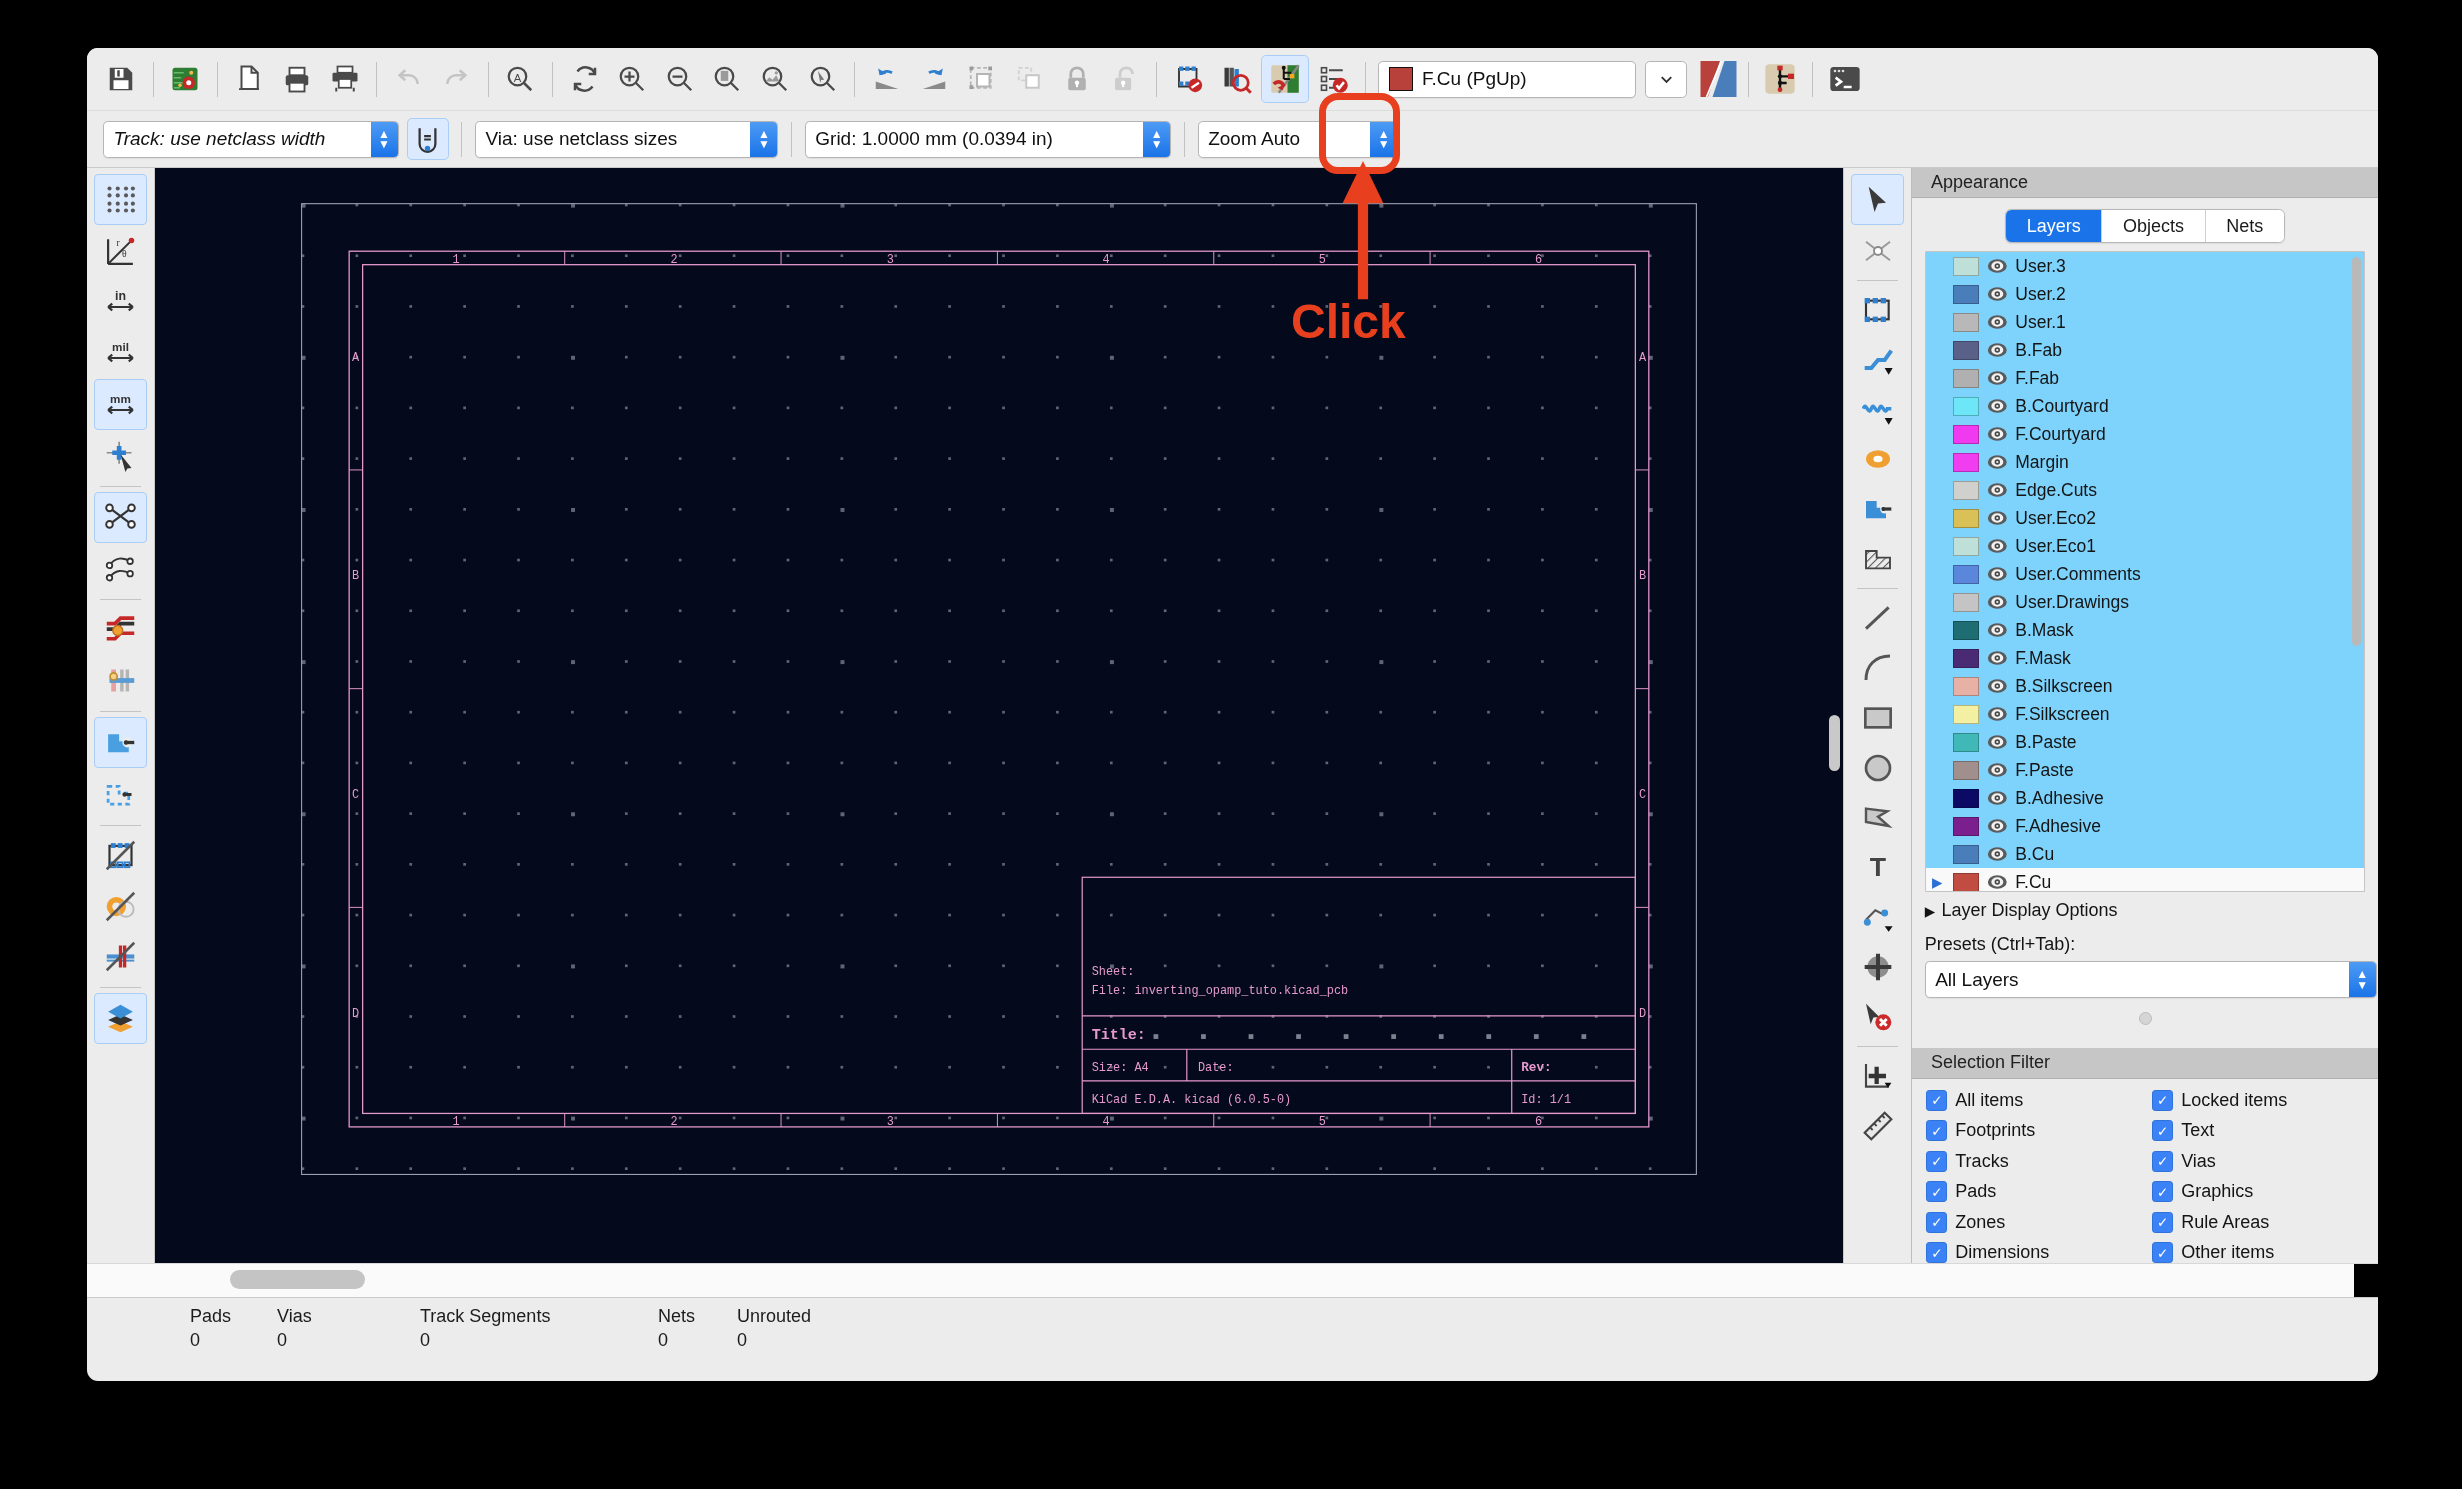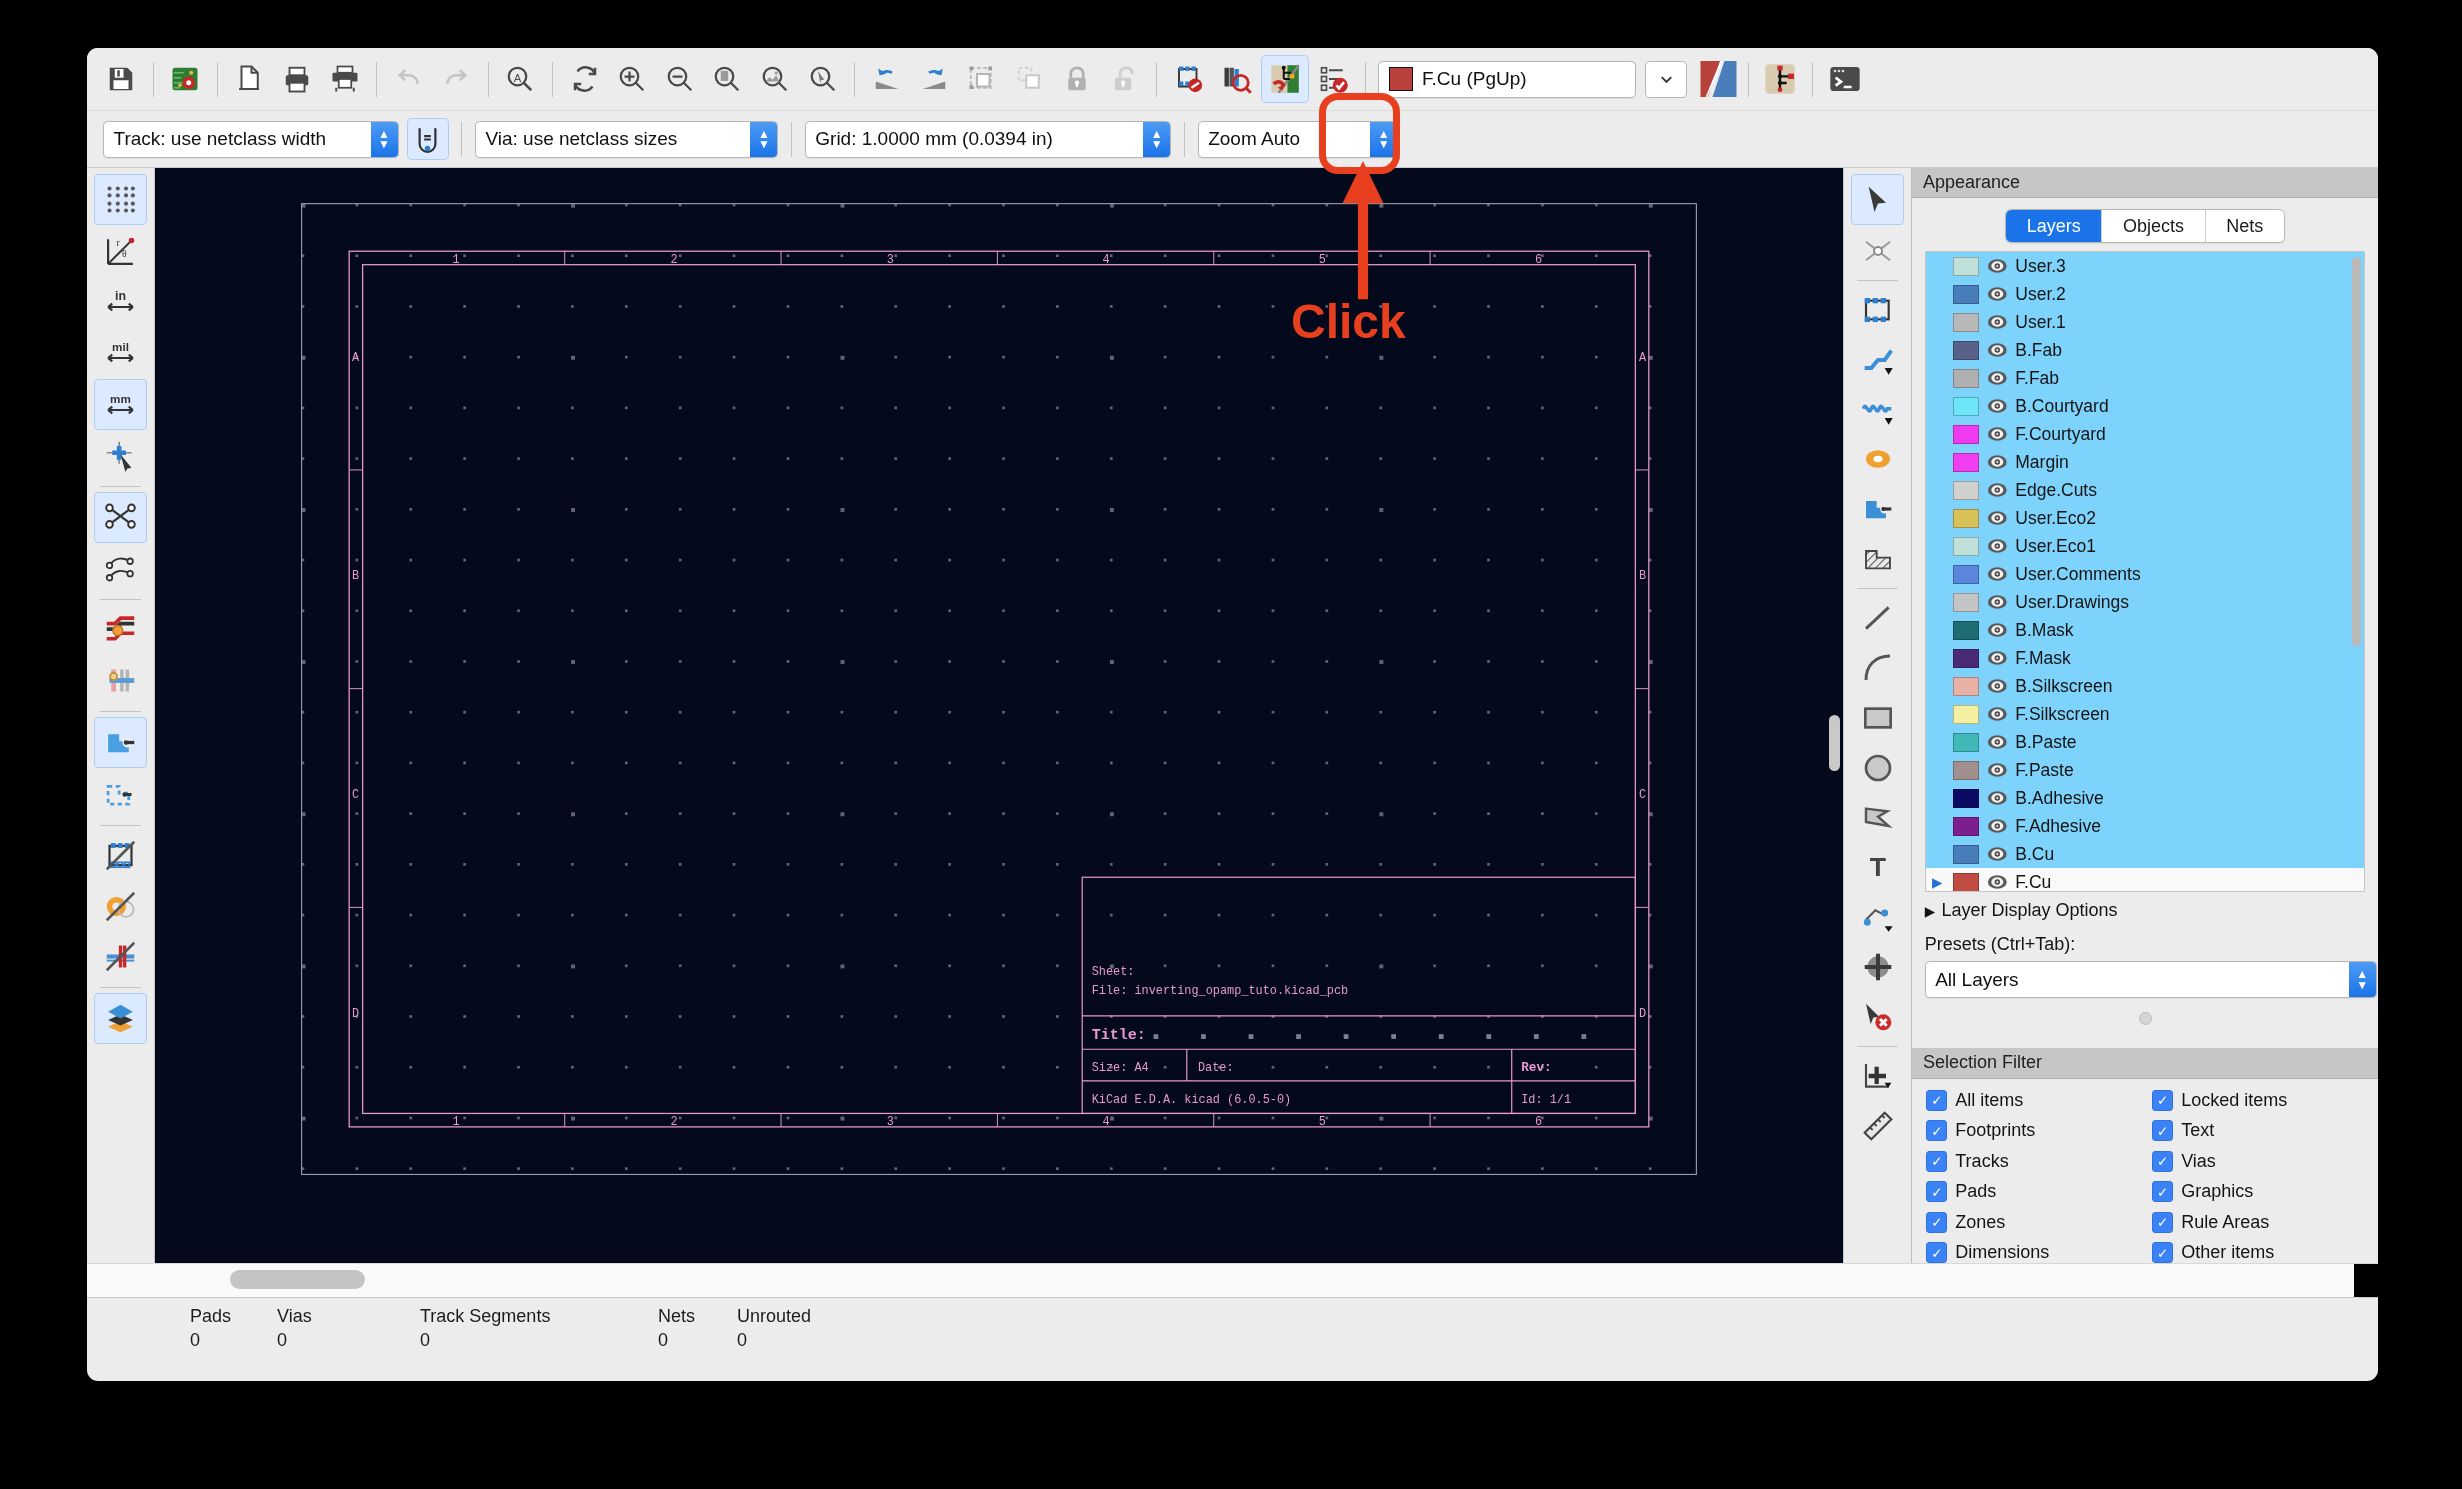--- a/index.html
+++ b/index.html
@@ -56,21 +56,21 @@
   .rtool{width:67px;background:#ececec;border-left:0.8px solid #c9c9c9;
          display:flex;flex-direction:column;align-items:center;padding-top:6.3px;gap:0.8px;}
   .rtool .it{width:51px;height:49px;display:flex;align-items:center;justify-content:center;
              border-radius:4px;position:relative;}
   .rtool .it.sel{background:#dbeaff;border:0.8px solid #a9cdf5;}
 
   
   .rpanel{width:466px;background:#ececec;border-left:0.8px solid #bdbdbd;
           display:flex;flex-direction:column;}
   .phdr{height:30px;background:#c6c6c6;display:flex;align-items:center;
-        padding-left:11px;font-size:18px;color:#222;
+        padding-left:19px;font-size:18px;color:#222;
         border-bottom:0.8px solid #b0b0b0;}
   .tabs{display:flex;justify-content:center;padding:11px 0 8px;}
   .tabbar{display:flex;border:0.8px solid #b7b7b7;border-radius:6.3px;overflow:hidden;
           background:#fff;box-shadow:0 0.8px 1.6px rgba(0,0,0,.08);}
   .tab{padding:5.6px 20.6px;font-size:18px;color:#1a1a1a;background:#fff;
        border-right:0.8px solid #cfcfcf;}
   .tab:last-child{border-right:none;}
   .tab.active{background:#1a73e8;color:#fff;font-weight:normal;}
 
   .layerbox{margin:0 12.7px;background:#7dd3fc;border:0.8px solid #c4c4c4;border-radius:1px;
@@ -354,21 +354,21 @@
           <circle cx="4.5" cy="6" r="1" fill="#ddd"></circle>
           <circle cx="7.5" cy="6" r="1" fill="#ddd"></circle>
           <circle cx="10.5" cy="6" r="1" fill="#ddd"></circle>
           <path d="M5 11l4 3-4 3" fill="none" stroke="#fff" stroke-width="2"></path>
           <path d="M11 18h6" stroke="#fff" stroke-width="2"></path>
         </svg>
     </div>
   </div>
 
   <div class="tb2">
-    <div class="combo" style="width:284px;">
+    <div class="combo" style="width:284px;font-style:italic;">
       <span>Track: use netclass width</span>
       <div class="stepper">
           <span>▲</span>
           <span>▼</span>
         </div>
     </div>
     <div class="tbtn sel" style="width:40px;height:40px;">
       <svg width="27" height="27" viewBox="0 0 24 24">
           <path d="M5 2v14a7 7 0 0014 0V2" fill="none" stroke="#333" stroke-width="2"></path>
           <path d="M9 9h6M9 12h6" stroke="#333" stroke-width="1.8"></path>

